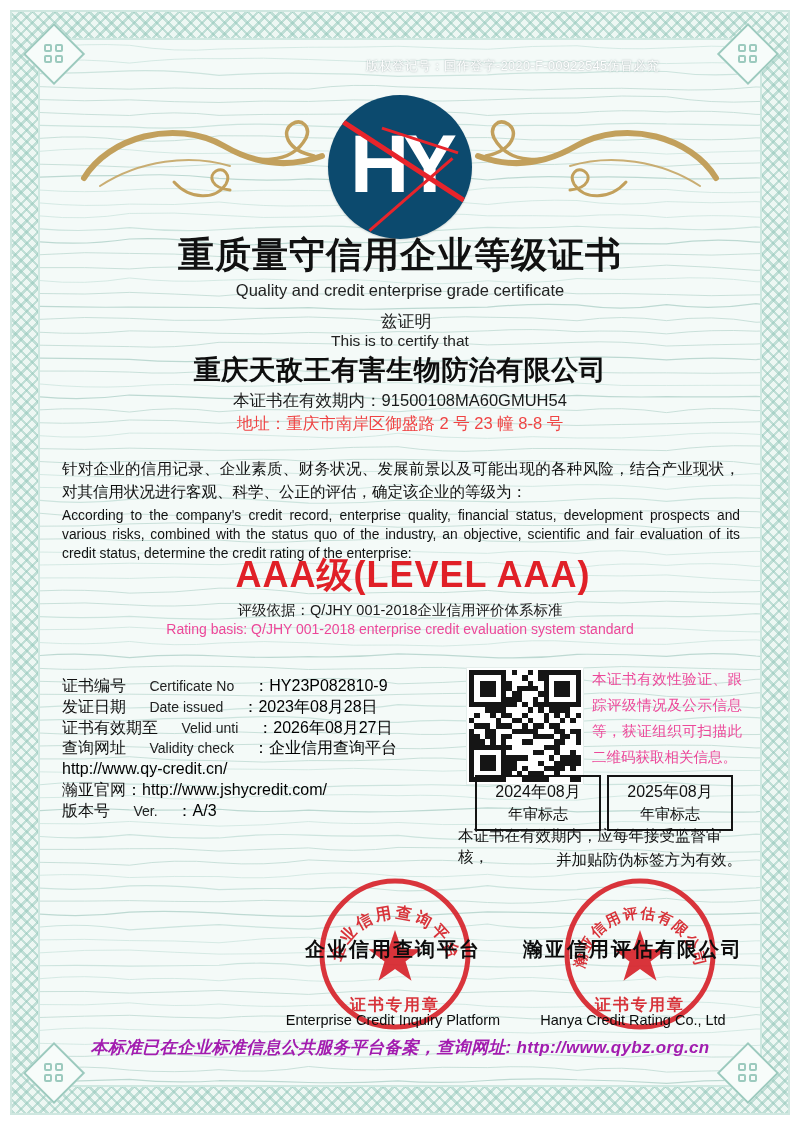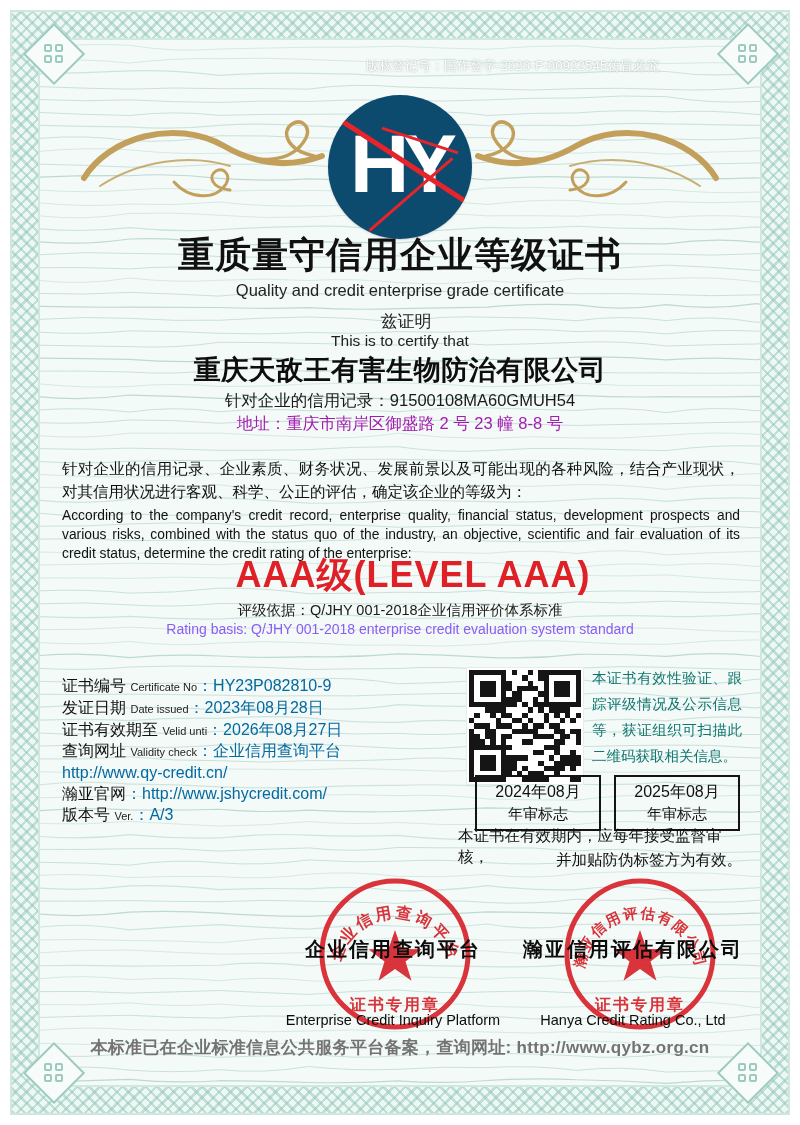--- a/index.html
+++ b/index.html
@@ -51,60 +51,60 @@
   .flourish{top:112px;width:250px;height:105px;}
   .flourish.left{left:78px;}
   .flourish.right{left:472px;transform:scaleX(-1);}
   
   .title-zh{top:231px;font-size:36px;font-weight:bold;letter-spacing:1px;color:#111;}
   .title-en{top:281px;font-size:16.5px;color:#222;}
   .certify-zh{top:310px;font-size:17px;color:#222;margin-left:12px;}
   .certify-en{top:332px;font-size:15.5px;color:#222;}
   .company{top:352px;font-size:27px;font-weight:bold;color:#0e0e0e;letter-spacing:.5px;}
   .credit-code{top:390px;font-size:16.5px;color:#1a1a1a;}
-  .address{top:413px;font-size:16.5px;color:#a21caf;}
+  .address{top:413px;font-size:16.5px;color:#ef4444;}
   
   .desc{left:62px;width:678px;}
   .desc-zh{top:457px;font-size:15.5px;line-height:23px;color:#111;text-align:justify;}
   .desc-en{top:506px;font-size:13.8px;line-height:19px;color:#111;text-align:justify;}
   .rating{top:551px;font-size:36px;font-weight:bold;color:#e02027;letter-spacing:1px;margin-left:26px;}
   .basis-zh{top:601px;font-size:14.5px;color:#1a1a1a;}
-  .basis-en{top:621px;font-size:14px;color:#8b5cf6;}
+  .basis-en{top:621px;font-size:14px;color:#ec4899;}
   
   .details{left:62px;top:676px;width:400px;}
   .drow{line-height:20.8px;white-space:nowrap;}
   .drow .zh{font-size:16px;color:#111;}
-  .drow .en{font-size:11px;color:#222;margin:0 0;}
-  .drow .val{font-size:16px;color:#0369a1;}
+  .drow .en{font-size:14px;color:#222;margin:0 19px;}
+  .drow .val{font-size:16px;color:#000000;}
   
   .qr-wrap{left:466px;top:667px;width:112px;height:112px;background:#fff;padding:2px;
     border:1px solid #e4eeeb;}
   .qr-wrap svg{width:100%;height:100%;display:block;}
   .qr-note{left:592px;top:666px;width:150px;font-size:14.5px;line-height:26px;
-    color:#0f766e;text-align:justify;font-family:Liberation Mono, monospace;}
-  .year-boxes{left:468px;top:775px;display:flex;gap:13px;padding-left:7px;}
+    color:#ec4899;text-align:justify;}
+  .year-boxes{left:468px;top:775px;display:flex;gap:6px;padding-left:7px;}
   .ybox{width:122px;height:52px;border:2px solid #141414;background:transparent;
     display:flex;flex-direction:column;align-items:center;justify-content:center;}
   .ybox .m{font-size:16px;color:#111;}
   .ybox .l{font-size:15px;color:#111;margin-top:2px;}
   .sup1{left:458px;top:826px;width:284px;font-size:15.5px;color:#111;text-align:left;}
   .sup2{left:458px;top:850px;width:284px;font-size:15.5px;color:#111;text-align:right;}
   
   .seal-group{top:874px;width:250px;height:162px;}
   .seal-group.left{left:268px;}
   .seal-group.right{left:508px;}
   .seal-svg{position:absolute;top:0;width:160px;height:160px;}
   .seal-group.left .seal-svg{left:47px;}
   .seal-group.right .seal-svg{left:52px;}
   .seal-zh{position:absolute;top:62px;left:0;right:0;text-align:center;
     font-size:20px;font-weight:bold;color:#0c0c0c;letter-spacing:2px;z-index:3;}
   .seal-en{position:absolute;top:90px;left:0;right:0;text-align:center;
     font-size:14.5px;color:#0c0c0c;z-index:3;margin-top:48px;}
   
-  .footer{top:1036px;font-size:17px;font-weight:bold;color:#737373;letter-spacing:.3px;}
+  .footer{top:1036px;font-size:17px;font-weight:bold;color:#a21caf;letter-spacing:.3px;font-style:italic;}
   .gold-path{stroke:#c2a05c;fill:none;stroke-linecap:round;}
   .wavelayer{position:absolute;inset:0;width:100%;height:100%;}
 </style>
 </head>
 <body>
 
 <div class="band"></div>
 <div class="inner">
   <svg class="wavelayer" id="waves" viewBox="0 0 724 1047">
       <path d="M0 6 Q 45 1.1 90 3.4 Q 135 10.8 180 7.2 Q 225 6.2 270 5.4 Q 315 5.7 360 4.4 Q 405 6.5 450 7.4 Q 495 3.6 540 3.9 Q 585 8.6 630 6.1 Q 675 3.0 720 5.2 Q 765 3.9 810 6.2" fill="none" stroke="#cde4de" stroke-width="0.8"></path>
@@ -245,21 +245,21 @@
     <i class="crack c1"></i>
     <i class="crack c2"></i>
     <i class="crack c3"></i>
   </div>
 
   <div class="abs ctr title-zh">重质量守信用企业等级证书</div>
   <div class="abs ctr title-en">Quality and credit enterprise grade certificate</div>
   <div class="abs ctr certify-zh">兹证明</div>
   <div class="abs ctr certify-en">This is to certify that</div>
   <div class="abs ctr company">重庆天敌王有害生物防治有限公司</div>
-  <div class="abs ctr credit-code">针对企业的信用记录：91500108MA60GMUH54</div>
+  <div class="abs ctr credit-code">本证书在有效期内：91500108MA60GMUH54</div>
   <div class="abs ctr address">地址：重庆市南岸区御盛路 2 号 23 幢 8-8 号</div>
 
   <div class="abs desc desc-zh">针对企业的信用记录、企业素质、财务状况、发展前景以及可能出现的各种风险，结合产业现状，对其信用状况进行客观、科学、公正的评估，确定该企业的等级为：</div>
   <div class="abs desc desc-en">According to the company's credit record, enterprise quality, financial status, development prospects and various risks, combined with the status quo of the industry, an objective, scientific and fair evaluation of its credit status, determine the credit rating of the enterprise:</div>
 
   <div class="abs ctr rating">AAA级(LEVEL AAA)</div>
   <div class="abs ctr basis-zh">评级依据：Q/JHY 001-2018企业信用评价体系标准</div>
   <div class="abs ctr basis-en">Rating basis: Q/JHY 001-2018 enterprise credit evaluation system standard</div>
 
   <div class="abs details">

